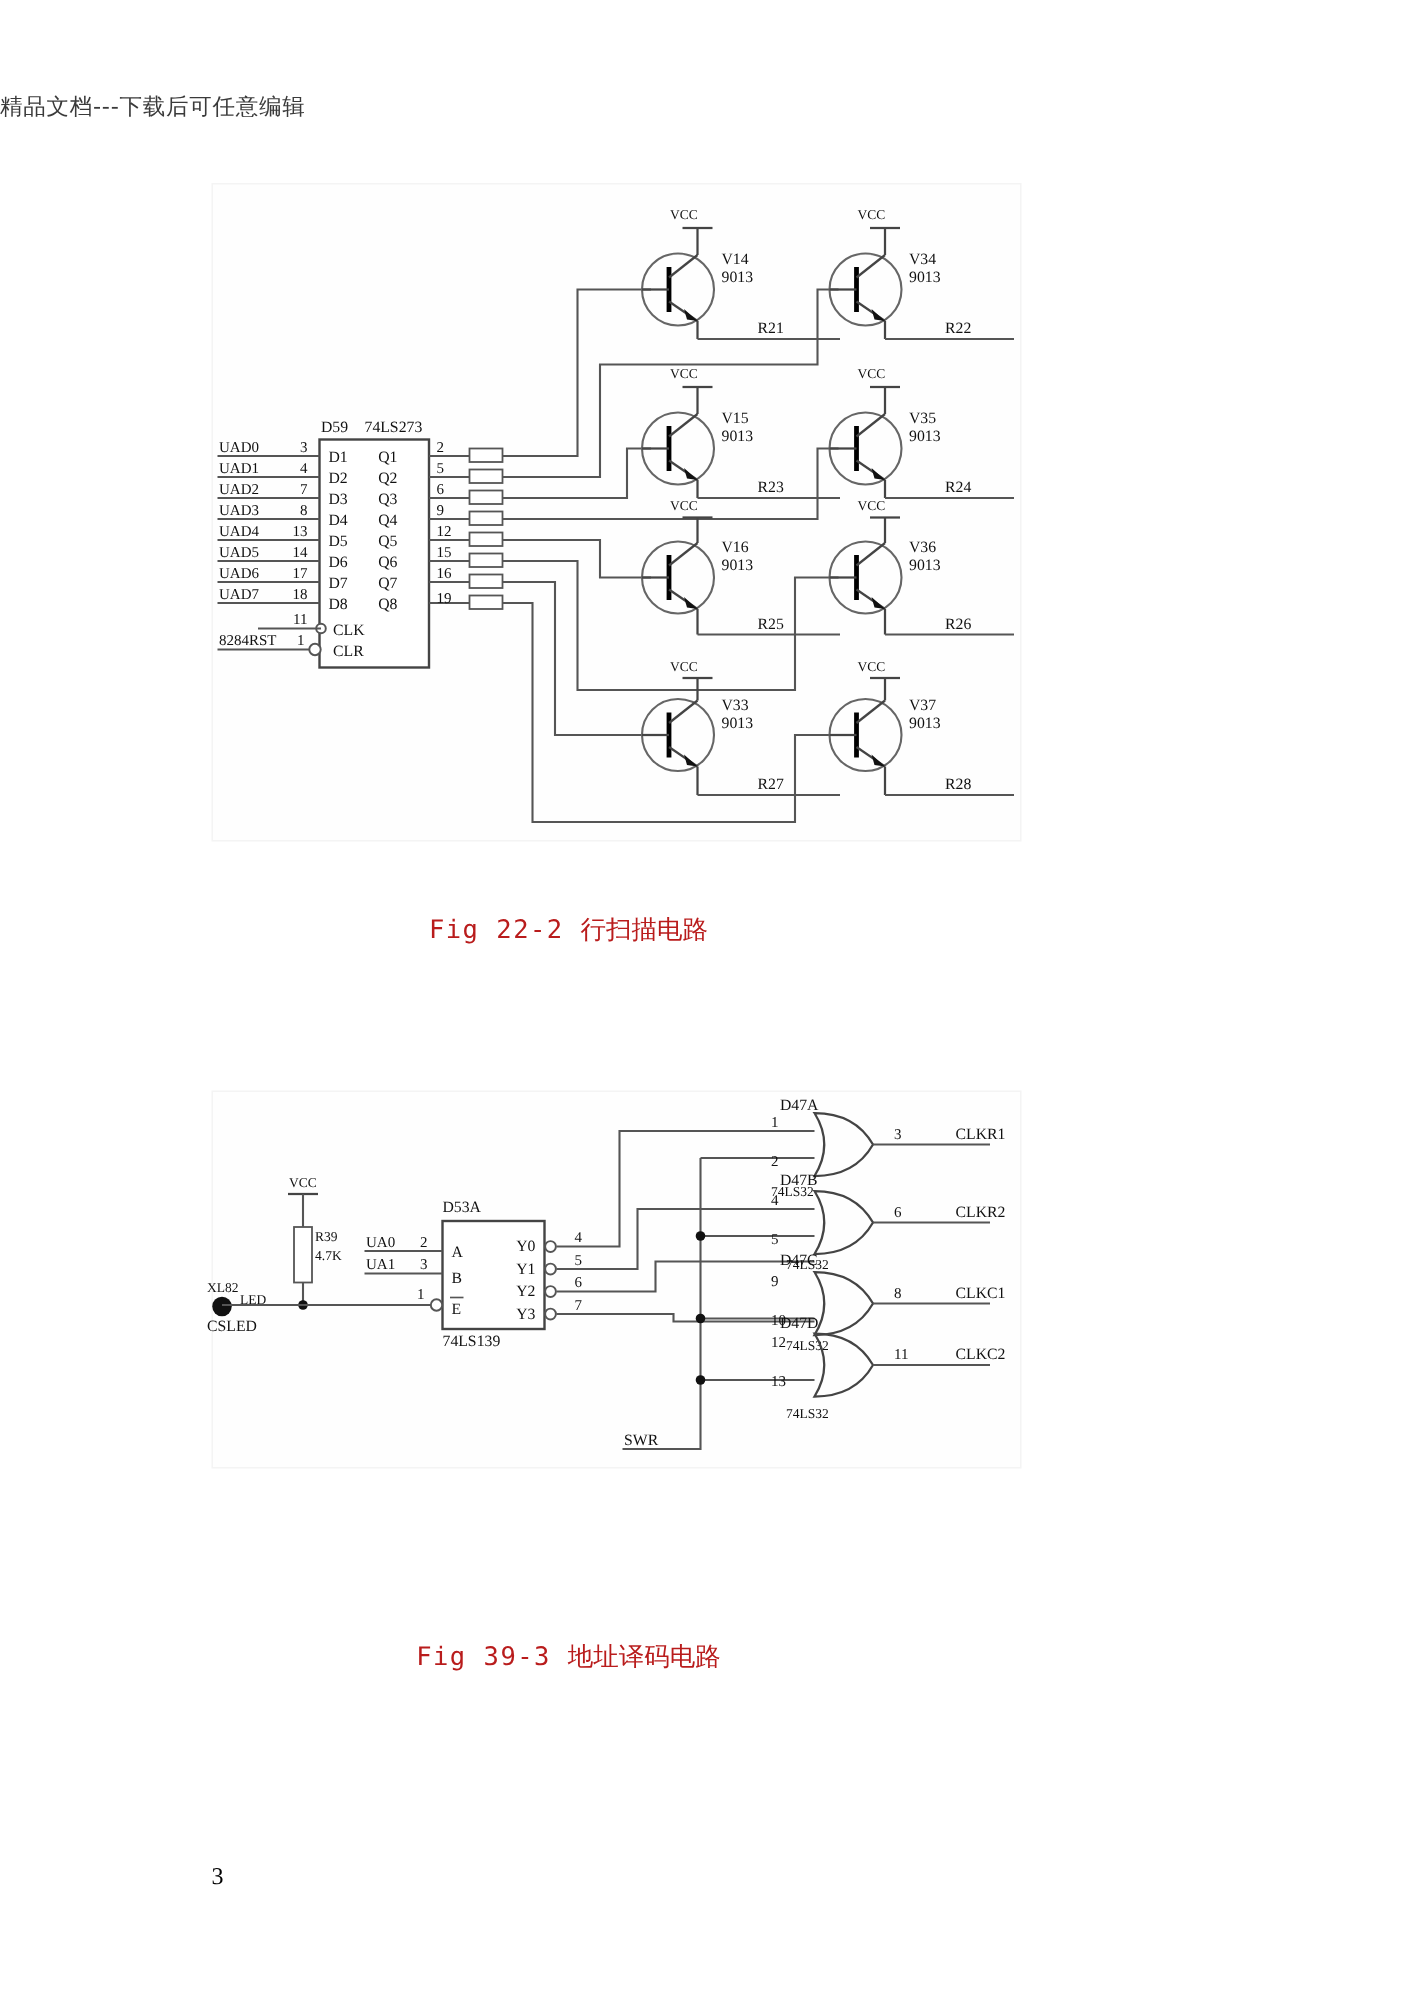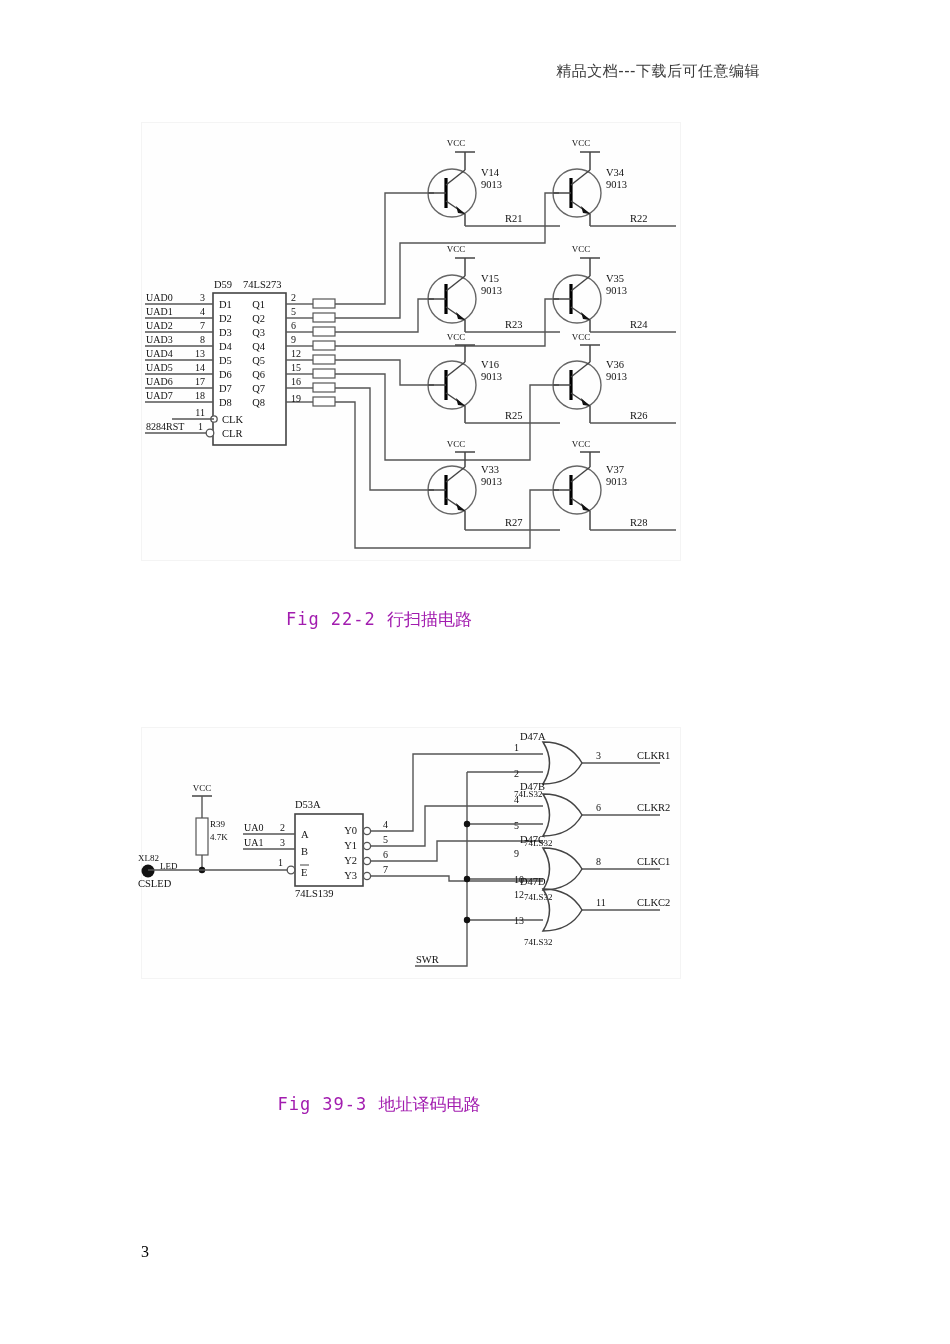--- a/index.html
+++ b/index.html
@@ -3,29 +3,29 @@
 <meta charset="utf-8">
 <style>
   html,body{margin:0;padding:0;}
   body{
     width:950px;height:1344px;background:#ffffff;
     font-family:"Liberation Serif",serif;color:#000;
     position:relative;overflow:hidden;
   }
   .doc-header{
     position:absolute;top:62px;left:0;width:760px;
-    text-align:right;font-family:"DejaVu Sans",sans-serif;
+    text-align:left;font-family:"DejaVu Sans",sans-serif;
     font-size:15px;color:#3a3a3a;letter-spacing:.5px;
   }
   .fig-frame{position:absolute;background:#fefefe;border:1px solid #f4f4f4;}
   #fig1-frame{left:141px;top:122px;width:538px;height:437px;}
   #fig2-frame{left:141px;top:727px;width:538px;height:250px;}
   .caption{
     position:absolute;width:758px;text-align:center;
-    font-family:"DejaVu Sans Mono",monospace;font-size:17px;color:#a21caf;
+    font-family:"DejaVu Sans Mono",monospace;font-size:17px;color:#b91c1c;
     letter-spacing:1px;
   }
   #cap1{top:608px;left:0;}
   #cap2{top:1093px;left:0;}
   .cap-cn{font-family:"DejaVu Sans",sans-serif;letter-spacing:0;}
   .page-no{
     position:absolute;left:141px;top:1243px;
     font-family:"Liberation Serif",serif;font-size:16px;color:#000;
   }
   svg{position:absolute;left:0;top:0;overflow:visible;}

